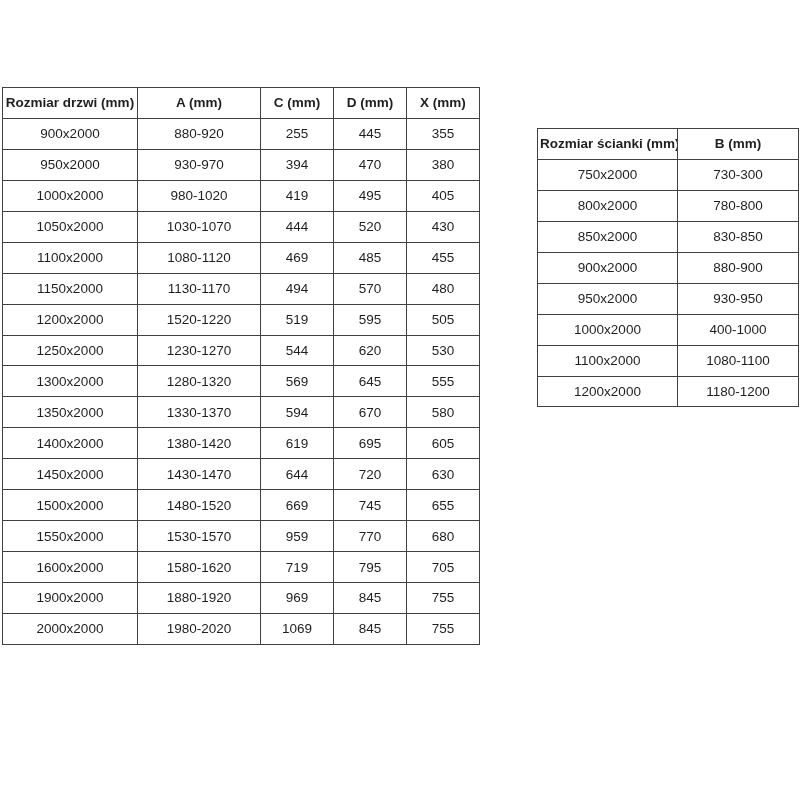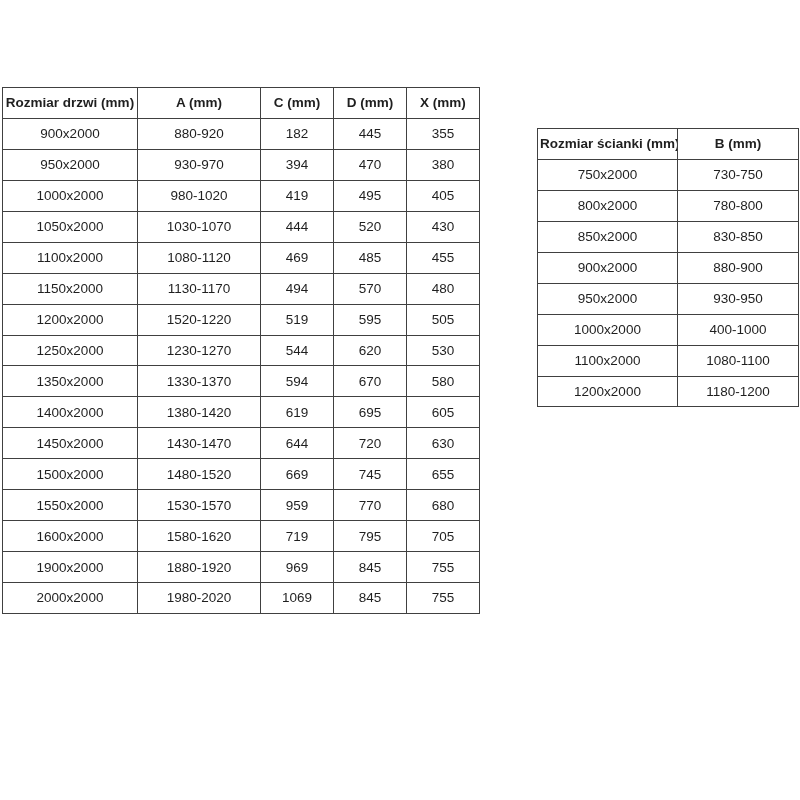--- a/index.html
+++ b/index.html
@@ -68,21 +68,21 @@
           <th>A (mm)</th>
           <th>C (mm)</th>
           <th>D (mm)</th>
           <th>X (mm)</th>
         </tr>
     </thead>
     <tbody>
         <tr>
           <td>900x2000</td>
           <td>880-920</td>
-          <td>182</td>
+          <td>255</td>
           <td>445</td>
           <td>355</td>
         </tr>
         <tr>
           <td>950x2000</td>
           <td>930-970</td>
           <td>394</td>
           <td>470</td>
           <td>380</td>
         </tr>
@@ -120,20 +120,27 @@
           <td>519</td>
           <td>595</td>
           <td>505</td>
         </tr>
         <tr>
           <td>1250x2000</td>
           <td>1230-1270</td>
           <td>544</td>
           <td>620</td>
           <td>530</td>
+        </tr>
+        <tr>
+          <td>1300x2000</td>
+          <td>1280-1320</td>
+          <td>569</td>
+          <td>645</td>
+          <td>555</td>
         </tr>
         <tr>
           <td>1350x2000</td>
           <td>1330-1370</td>
           <td>594</td>
           <td>670</td>
           <td>580</td>
         </tr>
         <tr>
           <td>1400x2000</td>
@@ -194,21 +201,21 @@
       </colgroup>
     <thead>
       <tr>
           <th>Rozmiar ścianki (mm)</th>
           <th>B (mm)</th>
         </tr>
     </thead>
     <tbody>
         <tr>
           <td>750x2000</td>
-          <td>730-750</td>
+          <td>730-300</td>
         </tr>
         <tr>
           <td>800x2000</td>
           <td>780-800</td>
         </tr>
         <tr>
           <td>850x2000</td>
           <td>830-850</td>
         </tr>
         <tr>

